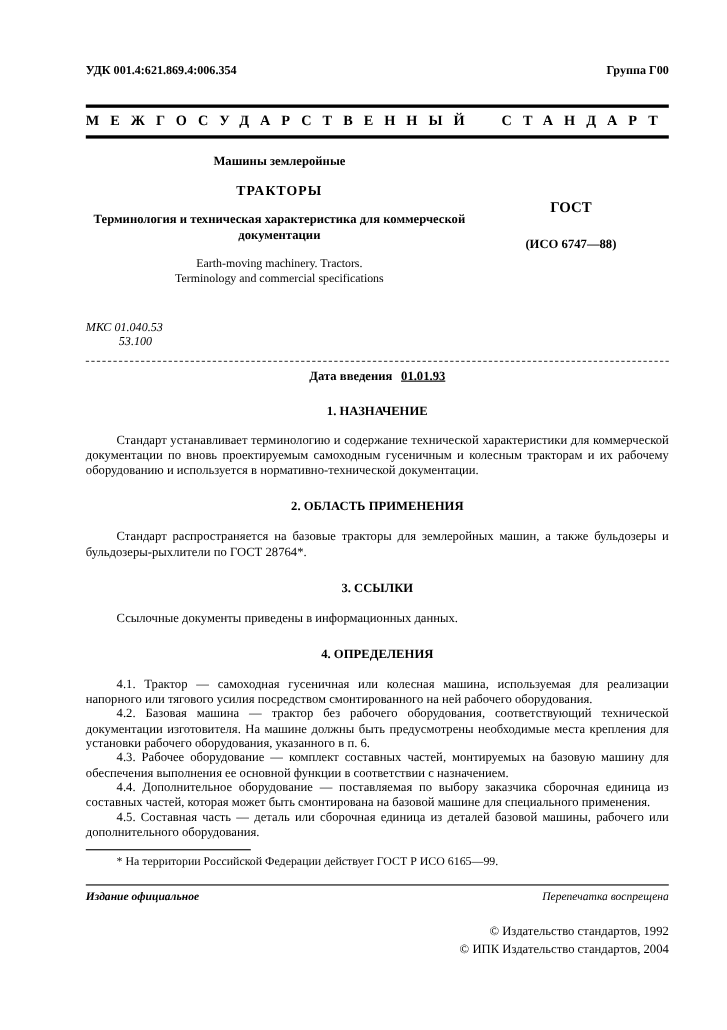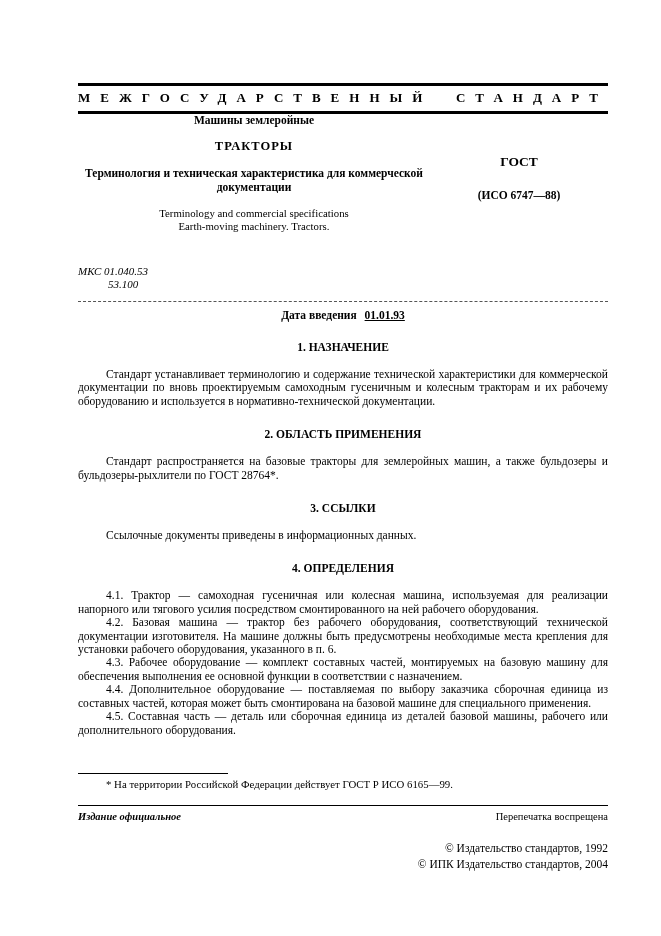--- a/index.html
+++ b/index.html
@@ -32,21 +32,21 @@
   .banner-text {
     font-weight: bold;
     font-size: 13px;
     letter-spacing: 10px;
     white-space: nowrap;
     text-align: justify;
     text-align-last: justify;
     overflow: hidden;
   }
   
-  .title-block { display: flex; }
+  .title-block { display: flex; margin-top: 15px; }
   .title-main { width: 352px; text-align: center; }
   .title-side { flex: 1; text-align: center; padding-top: 40px; }
   .doc-category { font-weight: bold; font-size: 11.5px; margin-bottom: 13px; }
   .doc-title { font-weight: bold; font-size: 12.5px; letter-spacing: 1px; margin-bottom: 12px; }
   .doc-subtitle {
     font-weight: bold; font-size: 11.5px; line-height: 14px;
     width: 352px; margin: 0 auto 13px auto;
   }
   .doc-title-en { font-size: 10.8px; line-height: 13px; }
   .gost-label { font-weight: bold; font-size: 13.5px; line-height: 16px; }
@@ -82,57 +82,61 @@
     margin-top: 20px;
     margin-bottom: 15px;
   }
   .para {
     font-size: 11.5px;
     line-height: 13.4px;
     text-align: justify;
     text-indent: 28px;
   }
   
-  .footnote-block { margin-top: 36px; font-family: Liberation Serif, serif; }
+  .footnote-block { margin-top: 8px; font-family: Liberation Serif, serif; }
   .footnote-rule { width: 150px; border-top: 1px solid #000; height: 0; margin-bottom: 4px; }
   .footnote-text { font-size: 10.8px; line-height: 13px; text-indent: 28px; }
   
   .footer-row {
     display: flex;
     justify-content: space-between;
     margin-top: 5px;
     font-size: 10.5px;
   }
   .edition-note { font-weight: bold; font-style: italic; }
-  .reprint-note { }
+  .reprint-note { font-style: italic; }
   .copyright-block {
     margin-top: 18px;
     text-align: right;
     font-size: 11.5px;
     line-height: 16px;
   }
 </style>
 </head>
 <body>
 
 <div class="page">
 
+  <div class="top-row">
+    <span>УДК 001.4:621.869.4:006.354</span>
+    <span>Группа Г00</span>
+  </div>
 
   <div class="banner">
     <div class="banner-text">МЕЖГОСУДАРСТВЕННЫЙ СТАНДАРТ</div>
   </div>
 
   <div class="title-block">
     <div class="title-main">
       <div class="doc-category">Машины землеройные</div>
       <div class="doc-title">ТРАКТОРЫ</div>
       <div class="doc-subtitle">Терминология и техническая характеристика для коммерческой документации</div>
       <div class="doc-title-en">
+        <div>Earth-moving machinery. Tractors.</div>
         <div>Terminology and commercial specifications</div>
-        <div>Earth-moving machinery. Tractors.</div>
       </div>
     </div>
     <div class="title-side">
       <div class="gost-label">ГОСТ</div>
       <div class="iso-ref">(ИСО 6747—88)</div>
     </div>
   </div>
 
   <div class="codes">
     <div>МКС 01.040.53</div>

